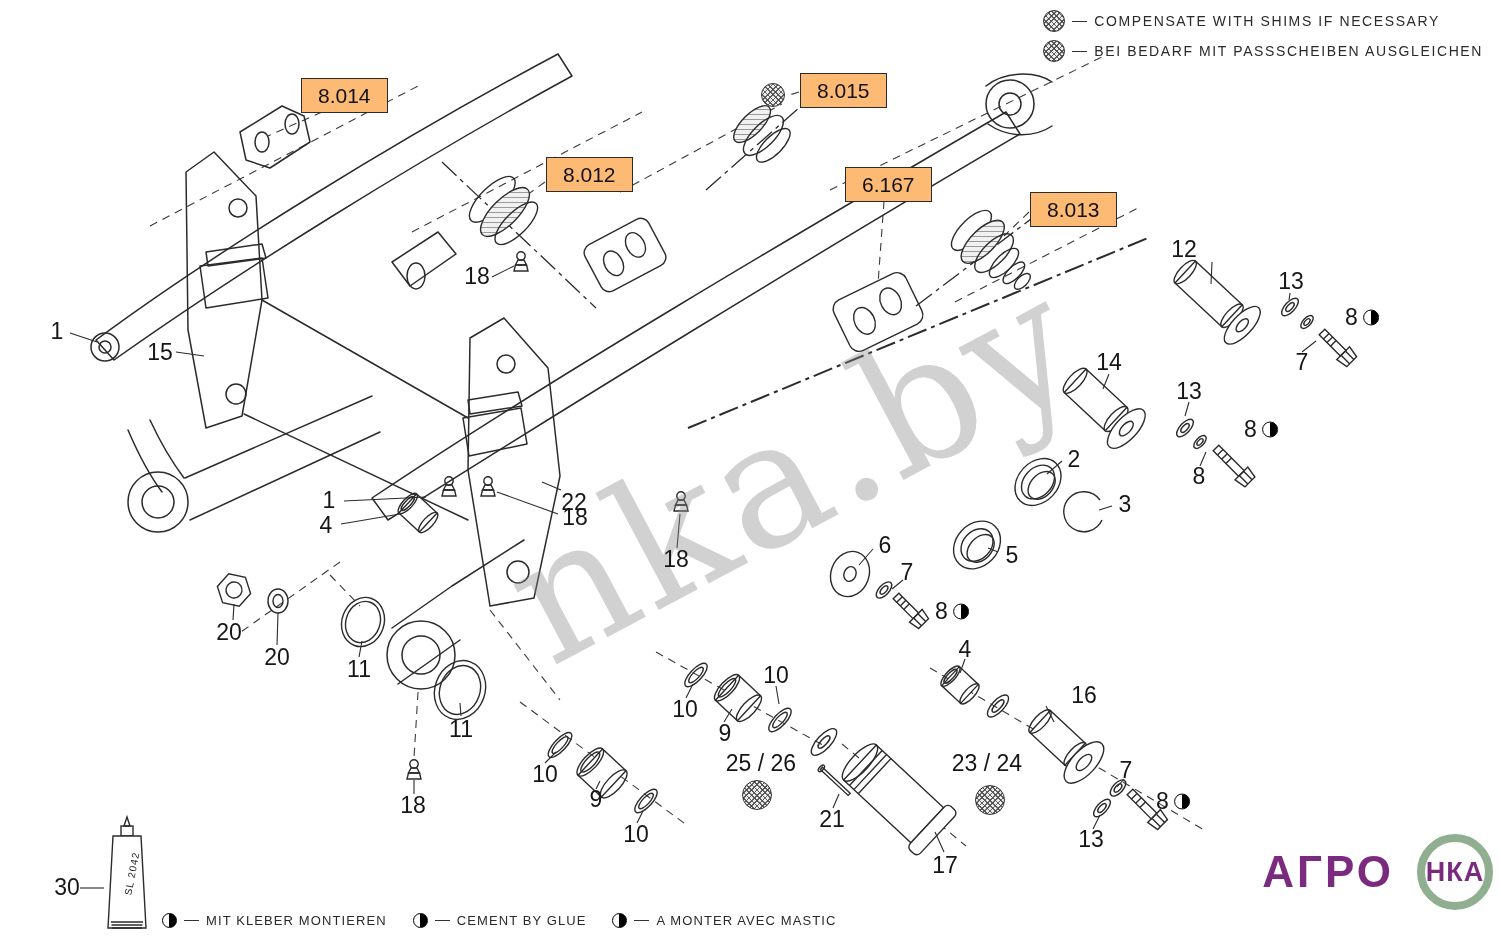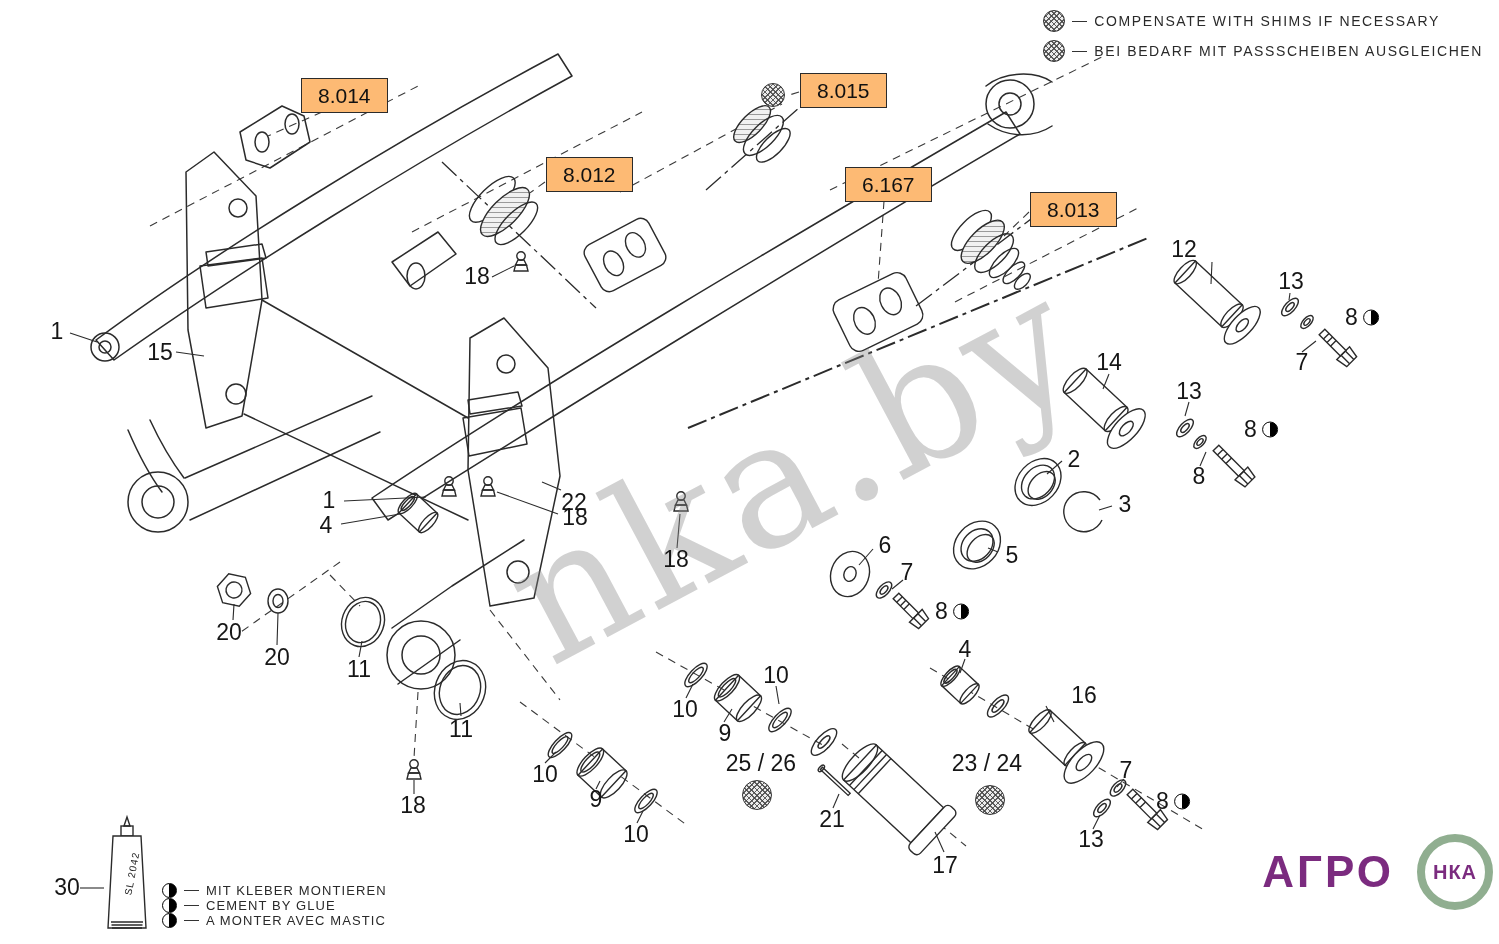--- a/index.html
+++ b/index.html
@@ -41,38 +41,38 @@
       repeating-linear-gradient(-45deg, rgba(70,70,70,.85) 0 1.2px, transparent 1.2px 3.8px);
   }
   .shim-ball { position:absolute; z-index:2; transform:translate(-50%,-50%); }
 
   .legend-top { position:absolute; top:10px; right:16px; z-index:4; display:flex; flex-direction:column; gap:8px; }
   .legend-row { display:flex; align-items:center; gap:7px; color:#2a2a2a; }
   .legend-top .legend-row { font-size:14px; letter-spacing:1.6px; }
   .legend-top .hatch-ball { width:22px; height:22px; flex:0 0 auto; }
   .legend-dash { width:15px; height:0; border-top:1.5px solid #333; flex:0 0 auto; }
 
-  .legend-bottom { position:absolute; left:162px; bottom:16px; z-index:4; display:flex; flex-direction:column; gap:0; }
+  .legend-bottom { position:absolute; left:162px; bottom:16px; z-index:4; display:flex; flex-direction:row; gap:26px; }
   .legend-bottom .legend-row { font-size:13px; letter-spacing:1.1px; }
   .legend-bottom .glue-dot { width:15px; height:15px; }
 
   .tube-label {
     position:absolute; left:110px; top:868px; z-index:3;
     transform:rotate(-79deg); font-size:10px; letter-spacing:1px; color:#222;
   }
 
   .logo {
     position:absolute; right:6px; bottom:34px; z-index:4;
     display:flex; align-items:center; gap:23px; color:#701a75; opacity:.92;
   }
   .logo-agro { font-size:44px; font-weight:bold; letter-spacing:3px; }
   .logo-circle {
     width:76px; height:76px; border:8px solid #87a887; border-radius:50%;
     display:flex; align-items:center; justify-content:center;
-    font-size:20px; font-weight:bold; letter-spacing:1px;
+    font-size:27px; font-weight:bold; letter-spacing:1px;
   }
 </style>
 </head>
 <body>
 
 <div class="stage">
 
   <svg class="artwork" width="1499" height="944" viewBox="0 0 1499 944" xmlns="http://www.w3.org/2000/svg">
     <defs>
       <pattern id="hatch" width="5" height="5" patternUnits="userSpaceOnUse" patternTransform="rotate(45)">

